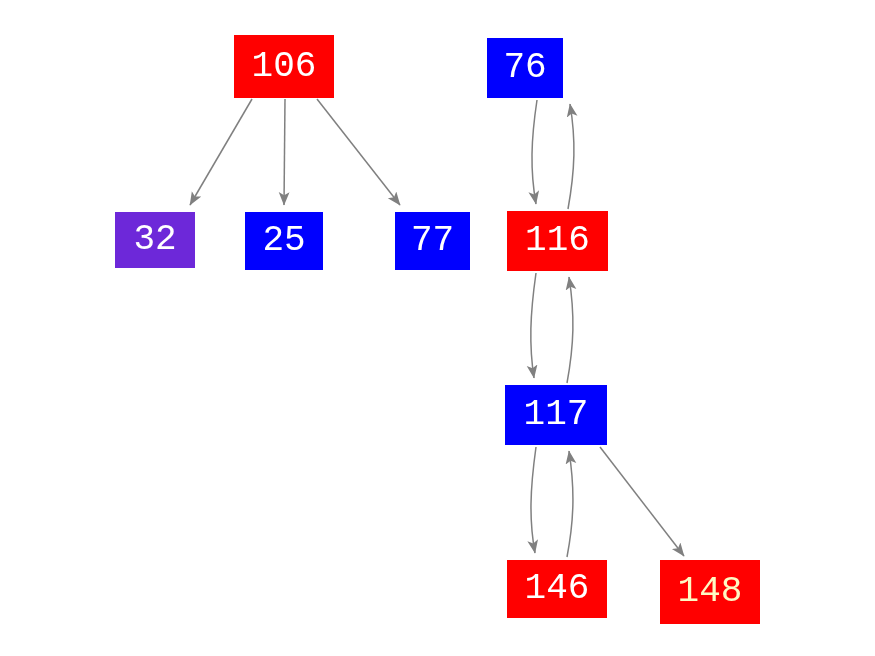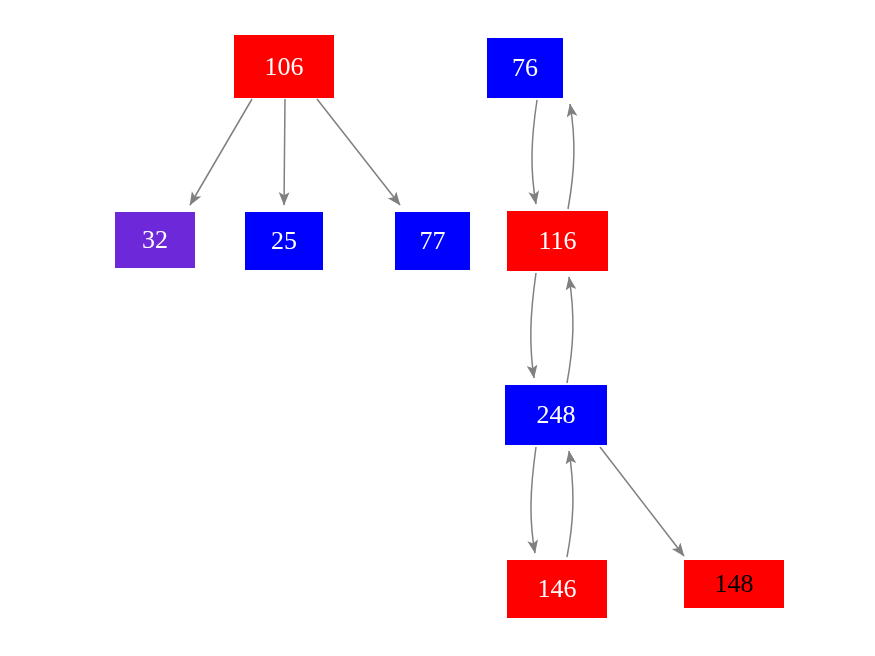--- a/index.html
+++ b/index.html
@@ -26,22 +26,22 @@
     height: 656px;
     pointer-events: none;
   }
   .node {
     position: absolute;
     display: flex;
     align-items: center;
     justify-content: center;
     box-sizing: border-box;
     color: #ffffff;
-    font-family: Liberation Serif, serif;
-    font-size: 26px;
+    font-family: Liberation Mono, monospace;
+    font-size: 36px;
     font-weight: normal;
     line-height: 1;
     letter-spacing: 0px;
     user-select: none;
     z-index: 2;
   }
   .node-label {
     display: block;
     pointer-events: none;
   }
@@ -84,23 +84,23 @@
       <div class="node" style="left: 375px; top: 212px; width: 75px; height: 58px; background: rgb(0, 0, 255); color: rgb(255, 255, 255); margin-left: 20px;">
         <span class="node-label">77</span>
       </div>
       <div class="node" style="left: 487px; top: 38px; width: 76px; height: 60px; background: rgb(0, 0, 255); color: rgb(255, 255, 255);">
         <span class="node-label">76</span>
       </div>
       <div class="node" style="left: 507px; top: 211px; width: 101px; height: 60px; background: rgb(255, 0, 0); color: rgb(255, 255, 255);">
         <span class="node-label">116</span>
       </div>
       <div class="node" style="left: 505px; top: 385px; width: 102px; height: 60px; background: rgb(0, 0, 255); color: rgb(255, 255, 255);">
-        <span class="node-label">248</span>
+        <span class="node-label">117</span>
       </div>
       <div class="node" style="left: 507px; top: 560px; width: 100px; height: 58px; background: rgb(255, 0, 0); color: rgb(255, 255, 255);">
         <span class="node-label">146</span>
       </div>
-      <div class="node" style="left: 684px; top: 560px; width: 100px; height: 48px; background: rgb(255, 0, 0); color: #000000;">
+      <div class="node" style="left: 660px; top: 560px; width: 100px; height: 64px; background: rgb(255, 0, 0); color: #fef9c3;">
         <span class="node-label">148</span>
       </div>
     </div>
 
 </div>
 
 </body></html>

